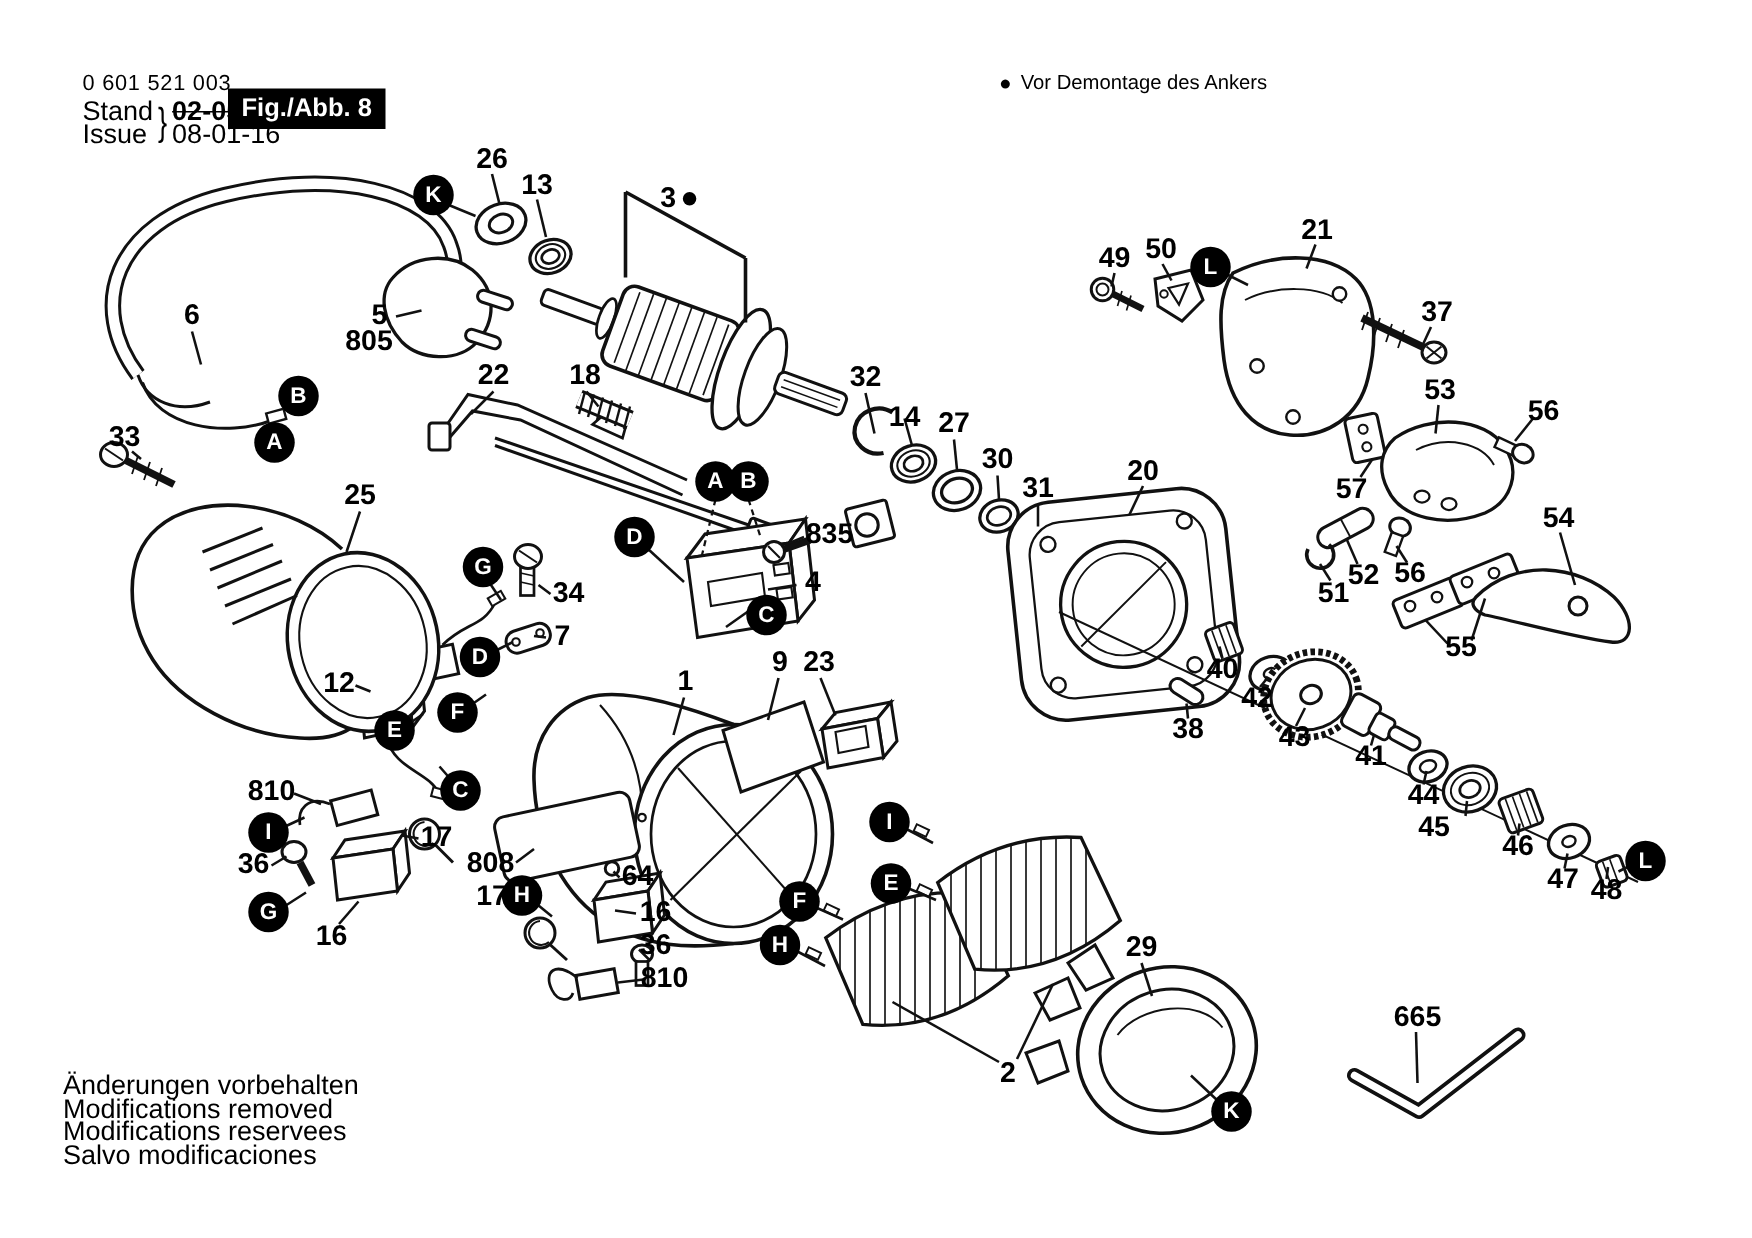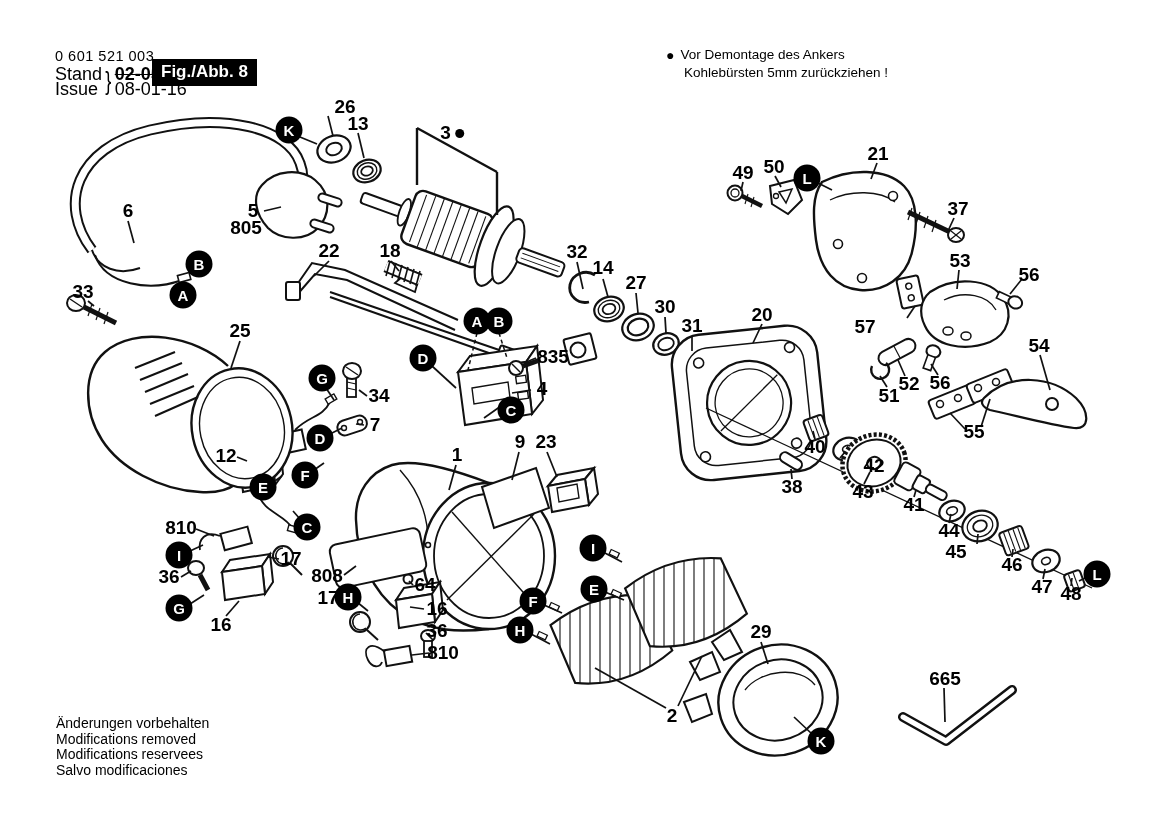--- a/index.html
+++ b/index.html
@@ -19,21 +19,21 @@
     position:absolute;left:152px;top:59px;background:#000;color:#fff;
     font-weight:bold;font-size:17px;padding:3px 9px 4px 9px;
   }
   
   .notice{position:absolute;left:666px;top:46px;font-size:13.5px;line-height:18px;}
   .notice-row{display:flex;}
   .bullet{font-size:14px;margin-right:6px;line-height:18px;}
   .notice-en{margin-top:7px;margin-left:18px;}
   .notice-de2{margin-left:18px;}
   
-  .footer{position:absolute;left:56px;top:716px;font-size:14px;line-height:15.5px;}
+  .footer{position:absolute;left:42px;top:716px;font-size:18px;line-height:15.5px;}
   
   .plabel{
     position:absolute;transform:translate(-50%,-50%);font-weight:bold;
     font-size:19px;white-space:nowrap;z-index:5;
   }
   .label-dot{display:inline-block;width:9px;height:9px;border-radius:50%;
     background:#000;margin-left:4px;margin-bottom:1px;}
   .callout{
     position:absolute;transform:translate(-50%,-50%);width:27px;height:27px;
     border-radius:50%;background:#000;color:#fff;font-weight:bold;font-size:15px;
@@ -523,43 +523,42 @@
       </div>
     </div>
   </div>
   <div class="figbox">Fig./Abb. 8</div>
 
   <div class="notice">
     <div class="notice-row">
       <span class="bullet">●</span>
       <span>Vor Demontage des Ankers</span>
     </div>
-    <div class="notice-de2">Kohlebürsten 5mm zurückziehen !</div>
     <div class="notice-en">
     </div>
   </div>
 
   <div class="footer">
     <div>Änderungen vorbehalten</div>
     <div>Modifications removed</div>
     <div>Modifications reservees</div>
     <div>Salvo modificaciones</div>
   </div>
 
   <div id="label-layer">
-      <div class="plabel" style="left: 328px; top: 107px; margin-left: 17px;">26</div>
+      <div class="plabel" style="left: 328px; top: 107px;">26</div>
       <div class="plabel" style="left: 358px; top: 124px;">13</div>
       <div class="plabel" style="left: 452px; top: 133px;">3<span class="label-dot"></span></div>
       <div class="plabel" style="left: 253px; top: 211px;">5</div>
       <div class="plabel" style="left: 246px; top: 228px;">805</div>
       <div class="plabel" style="left: 128px; top: 211px;">6</div>
       <div class="plabel" style="left: 329px; top: 251px;">22</div>
       <div class="plabel" style="left: 390px; top: 251px;">18</div>
       <div class="plabel" style="left: 577px; top: 252px;">32</div>
-      <div class="plabel" style="left: 603px; top: 268px; text-align: right;">14</div>
+      <div class="plabel" style="left: 603px; top: 279px; text-align: right;">14</div>
       <div class="plabel" style="left: 636px; top: 283px;">27</div>
       <div class="plabel" style="left: 665px; top: 307px;">30</div>
       <div class="plabel" style="left: 692px; top: 326px;">31</div>
       <div class="plabel" style="left: 83px; top: 292px;">33</div>
       <div class="plabel" style="left: 240px; top: 331px;">25</div>
       <div class="plabel" style="left: 553px; top: 357px;">835</div>
       <div class="plabel" style="left: 542px; top: 389px;">4</div>
       <div class="plabel" style="left: 379px; top: 396px;">34</div>
       <div class="plabel" style="left: 375px; top: 425px;">7</div>
       <div class="plabel" style="left: 226px; top: 456px;">12</div>
@@ -577,29 +576,29 @@
       <div class="plabel" style="left: 437px; top: 631px;">36</div>
       <div class="plabel" style="left: 443px; top: 653px;">810</div>
       <div class="plabel" style="left: 672px; top: 716px;">2</div>
       <div class="plabel" style="left: 761px; top: 632px;">29</div>
       <div class="plabel" style="left: 743px; top: 173px;">49</div>
       <div class="plabel" style="left: 774px; top: 167px; text-align: center;">50</div>
       <div class="plabel" style="left: 878px; top: 154px; text-align: center;">21</div>
       <div class="plabel" style="left: 958px; top: 209px;">37</div>
       <div class="plabel" style="left: 960px; top: 261px;">53</div>
       <div class="plabel" style="left: 1029px; top: 275px;">56</div>
-      <div class="plabel" style="left: 865px; top: 327px;">57</div>
+      <div class="plabel" style="left: 901px; top: 327px;">57</div>
       <div class="plabel" style="left: 1039px; top: 346px;">54</div>
       <div class="plabel" style="left: 909px; top: 384px;">52</div>
       <div class="plabel" style="left: 889px; top: 396px;">51</div>
       <div class="plabel" style="left: 940px; top: 383px;">56</div>
       <div class="plabel" style="left: 974px; top: 432px;">55</div>
       <div class="plabel" style="left: 762px; top: 315px;">20</div>
       <div class="plabel" style="left: 815px; top: 447px;">40</div>
-      <div class="plabel" style="left: 838px; top: 466px; margin-left: 36px;">42</div>
+      <div class="plabel" style="left: 838px; top: 466px;">42</div>
       <div class="plabel" style="left: 792px; top: 487px;">38</div>
       <div class="plabel" style="left: 863px; top: 492px;">43</div>
       <div class="plabel" style="left: 914px; top: 505px;">41</div>
       <div class="plabel" style="left: 949px; top: 531px;">44</div>
       <div class="plabel" style="left: 956px; top: 552px; text-align: center;">45</div>
       <div class="plabel" style="left: 1012px; top: 565px;">46</div>
       <div class="plabel" style="left: 1042px; top: 587px;">47</div>
       <div class="plabel" style="left: 1071px; top: 594px;">48</div>
       <div class="plabel" style="left: 945px; top: 679px;">665</div>
       <div class="callout" style="left: 289px; top: 130px;">K</div>

